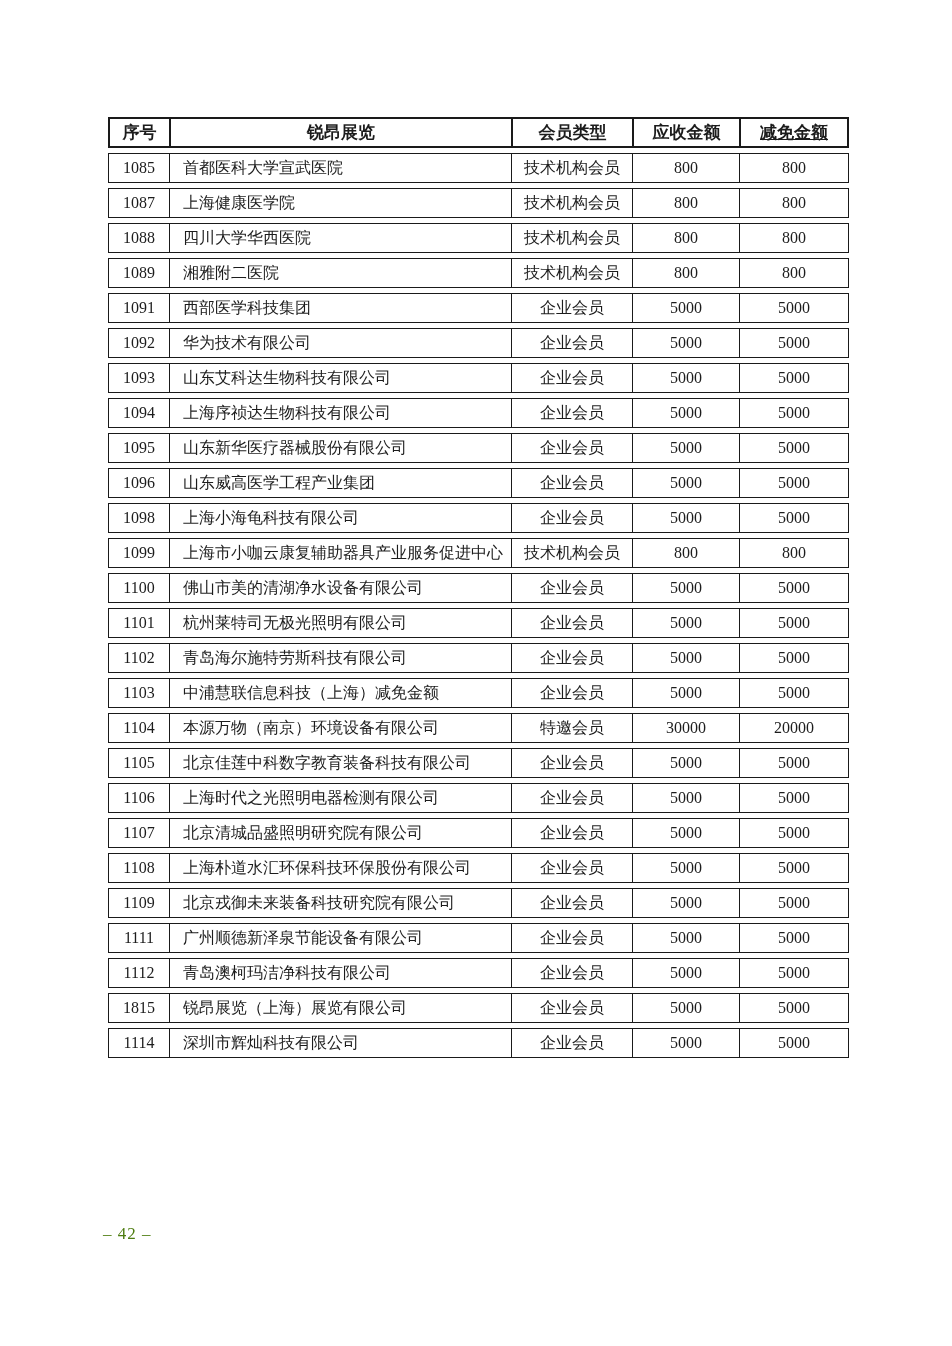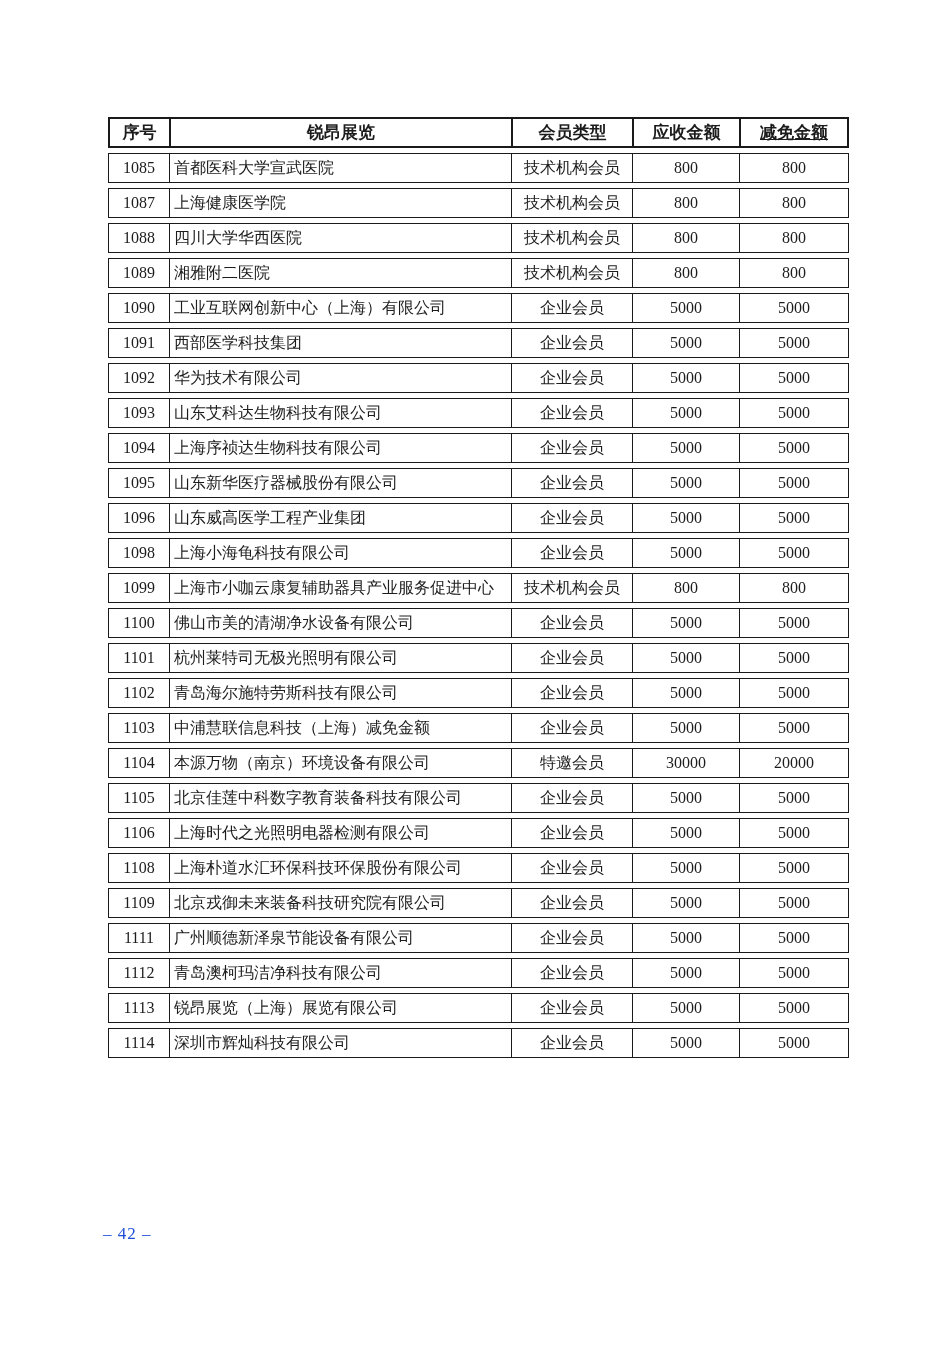--- a/index.html
+++ b/index.html
@@ -52,29 +52,29 @@
     vertical-align: middle;
     padding: 0;
     background: #ffffff;
     line-height: 1.35;
   }
   table.fee-table td:last-child {
     border-right: 1px solid #1a1a1a;
   }
   table.fee-table td.cell-name {
     text-align: left;
-    padding-left: 4px;
+    padding-left: 13px;
     padding-right: 8px;
   }
   .page-number {
     position: absolute;
     left: 103px;
     top: 1224px;
     font-size: 17px;
-    color: #1d4ed8;
+    color: #4d7c0f;
     letter-spacing: 1px;
   }
 </style>
 </head>
 <body>
 
 <div class="page">
 
   <div class="table-wrap">
     <table class="fee-table">
@@ -121,27 +121,20 @@
     </tr>
 
     <tr>
       <td>1089</td>
       <td class="cell-name">湘雅附二医院</td>
       <td>技术机构会员</td>
       <td>800</td>
       <td>800</td>
     </tr>
 
-    <tr>
-      <td>1090</td>
-      <td class="cell-name">工业互联网创新中心（上海）有限公司</td>
-      <td>企业会员</td>
-      <td>5000</td>
-      <td>5000</td>
-    </tr>
 
     <tr>
       <td>1091</td>
       <td class="cell-name">西部医学科技集团</td>
       <td>企业会员</td>
       <td>5000</td>
       <td>5000</td>
     </tr>
 
     <tr>
@@ -250,20 +243,27 @@
     </tr>
 
     <tr>
       <td>1106</td>
       <td class="cell-name">上海时代之光照明电器检测有限公司</td>
       <td>企业会员</td>
       <td>5000</td>
       <td>5000</td>
     </tr>
 
+    <tr>
+      <td>1107</td>
+      <td class="cell-name">北京清城品盛照明研究院有限公司</td>
+      <td>企业会员</td>
+      <td>5000</td>
+      <td>5000</td>
+    </tr>
 
     <tr>
       <td>1108</td>
       <td class="cell-name">上海朴道水汇环保科技环保股份有限公司</td>
       <td>企业会员</td>
       <td>5000</td>
       <td>5000</td>
     </tr>
 
     <tr>
@@ -285,21 +285,21 @@
 
     <tr>
       <td>1112</td>
       <td class="cell-name">青岛澳柯玛洁净科技有限公司</td>
       <td>企业会员</td>
       <td>5000</td>
       <td>5000</td>
     </tr>
 
     <tr>
-      <td>1113</td>
+      <td>1815</td>
       <td class="cell-name">锐昂展览（上海）展览有限公司</td>
       <td>企业会员</td>
       <td>5000</td>
       <td>5000</td>
     </tr>
 
     <tr>
       <td>1114</td>
       <td class="cell-name">深圳市辉灿科技有限公司</td>
       <td>企业会员</td>

